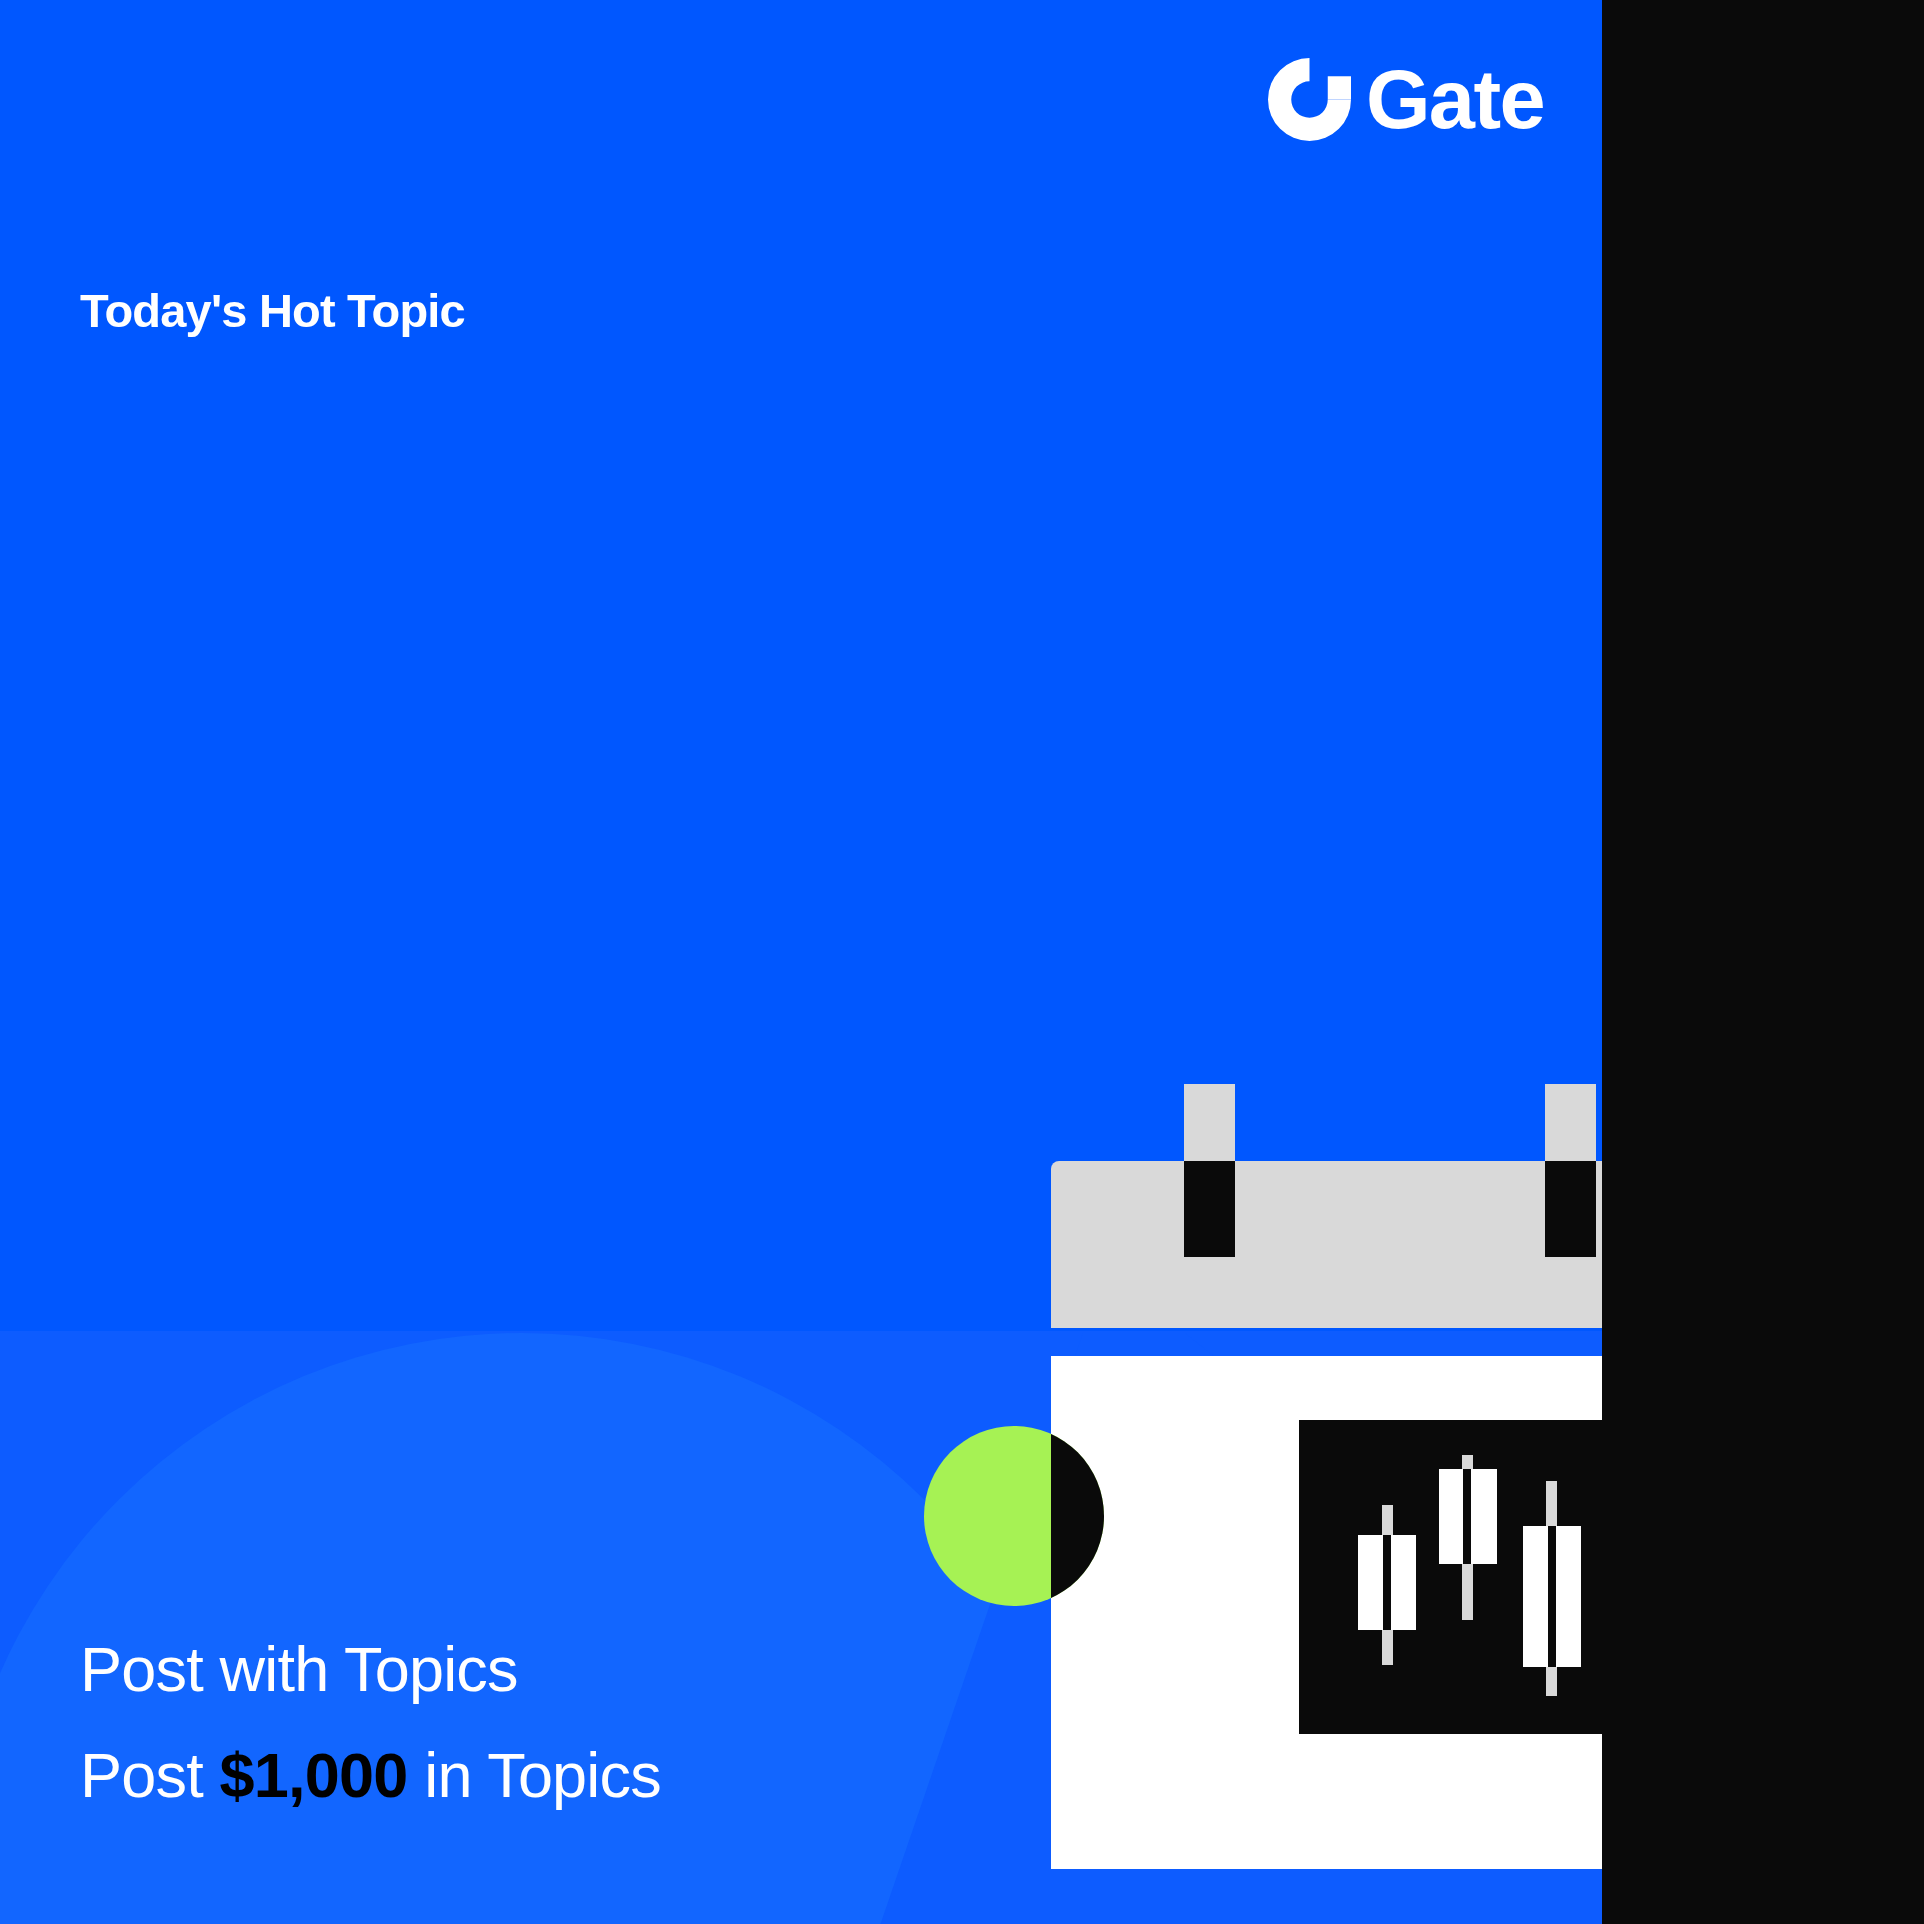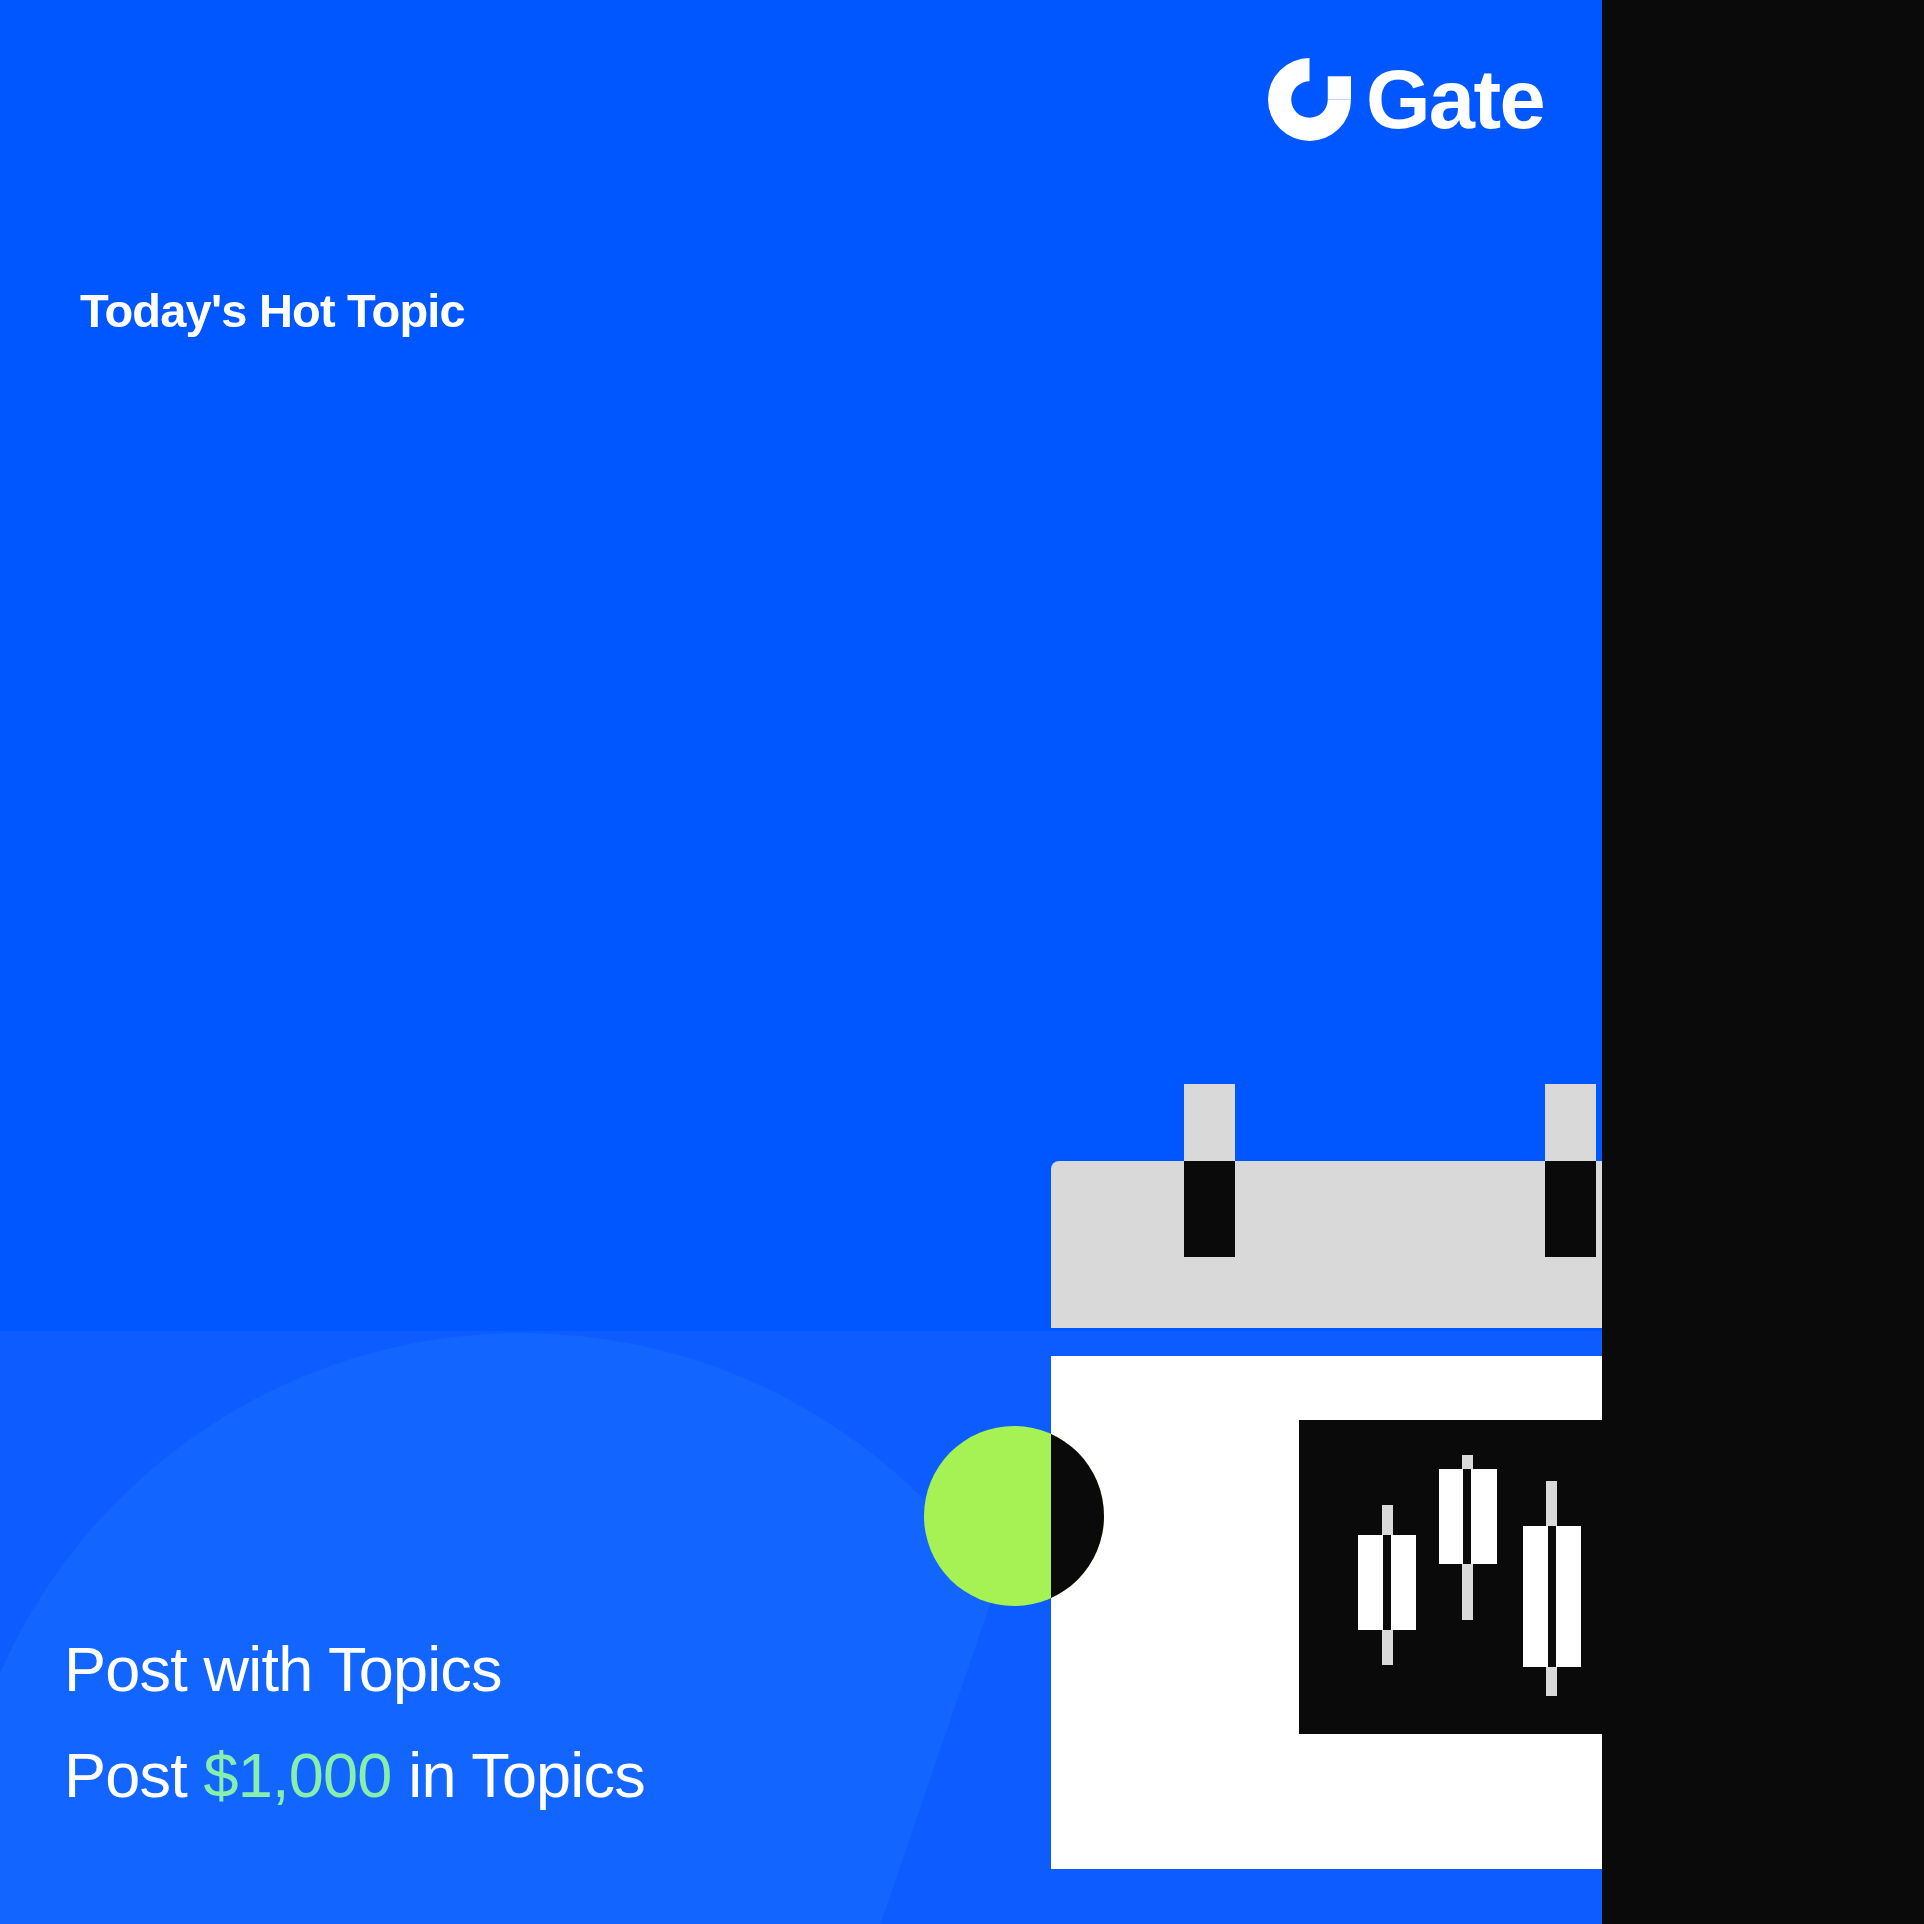--- a/index.html
+++ b/index.html
@@ -97,30 +97,30 @@
     font-weight: 700;
     letter-spacing: -4.8px;
     line-height: 1.02;
     width: 1700px;
   }
   .headline-line { display: block; white-space: nowrap; }
 
   
   .footer {
     position: absolute;
-    left: 64px;
+    left: 80px;
     top: 1617px;
     color: #ffffff;
     font-size: 63px;
     font-weight: 500;
     letter-spacing: -0.8px;
     line-height: 1.68;
   }
   .footer-line { display: block; white-space: nowrap; }
-  .amount { color: #86efac; font-weight: 400; }
+  .amount { color: #000000; font-weight: 700; }
 
   
   .calendar { position: absolute; left: 0; top: 0; width: 1925px; height: 1925px; }
   .ring {
     position: absolute;
     width: 51px;
     background: #D9D9D9;
   }
   .ring-1 { left: 1184px; top: 1084px; height: 173px; }
   .ring-2 { left: 1545px; top: 1084px; height: 173px; }

